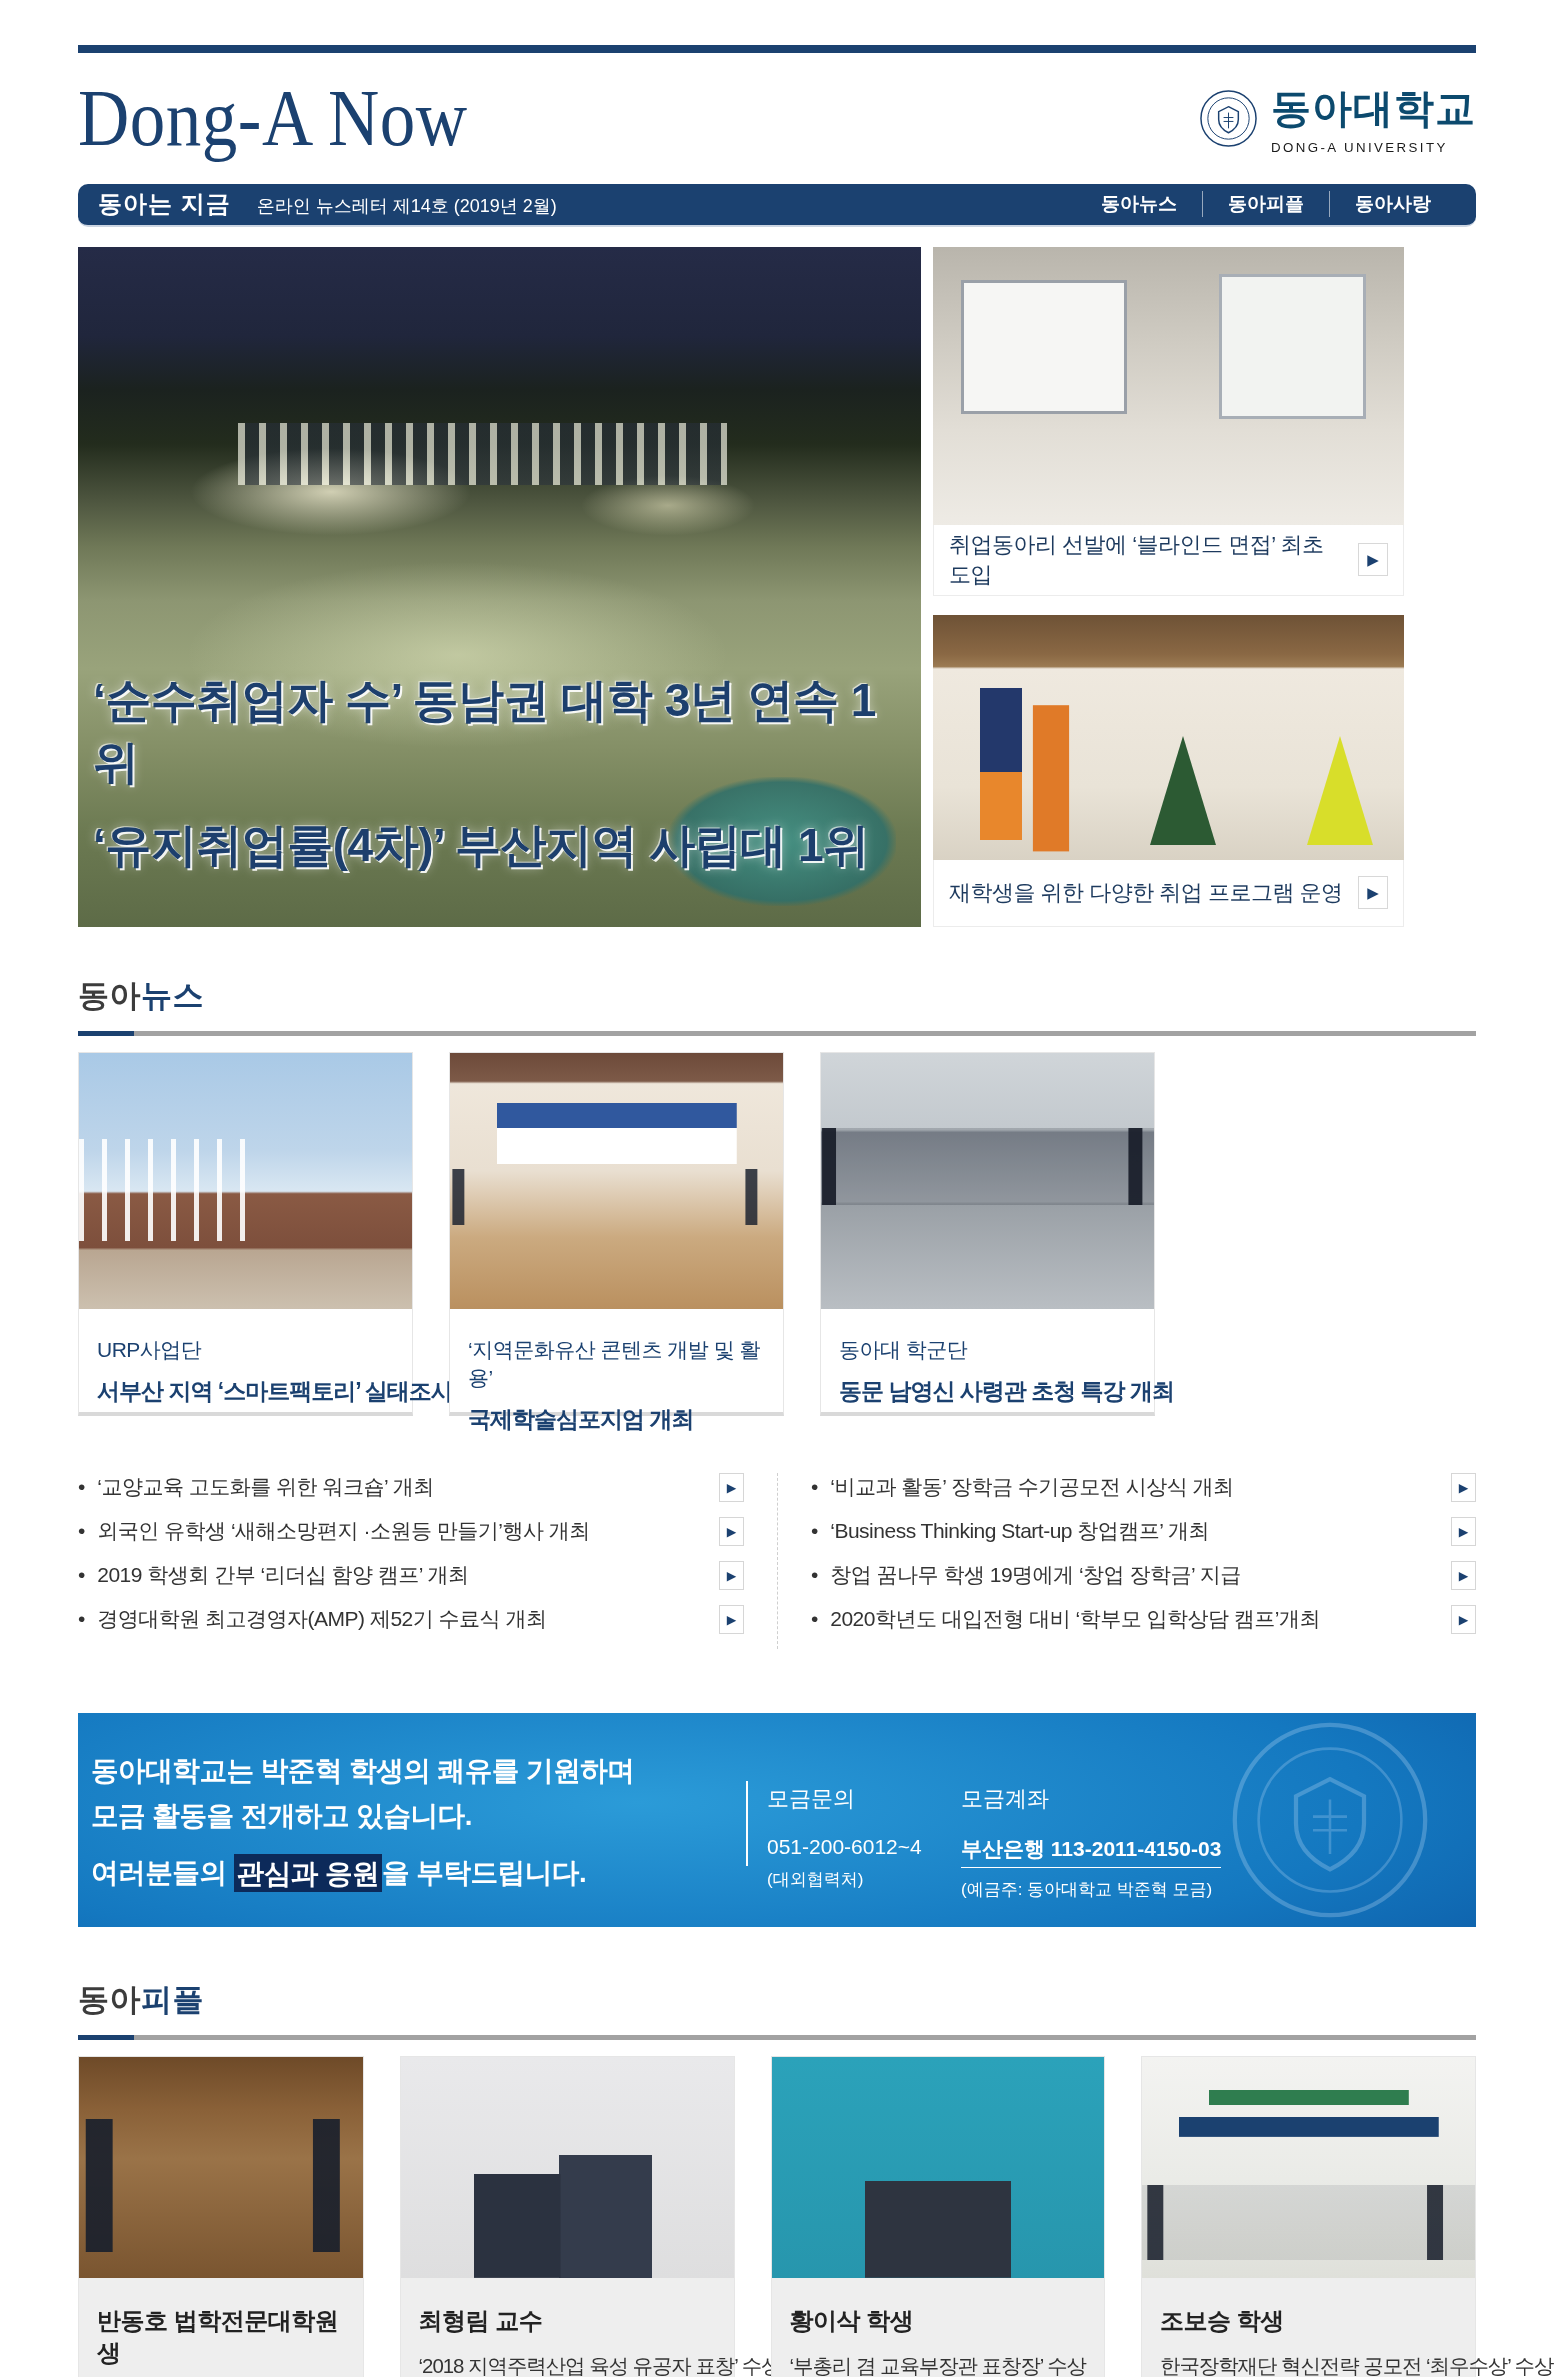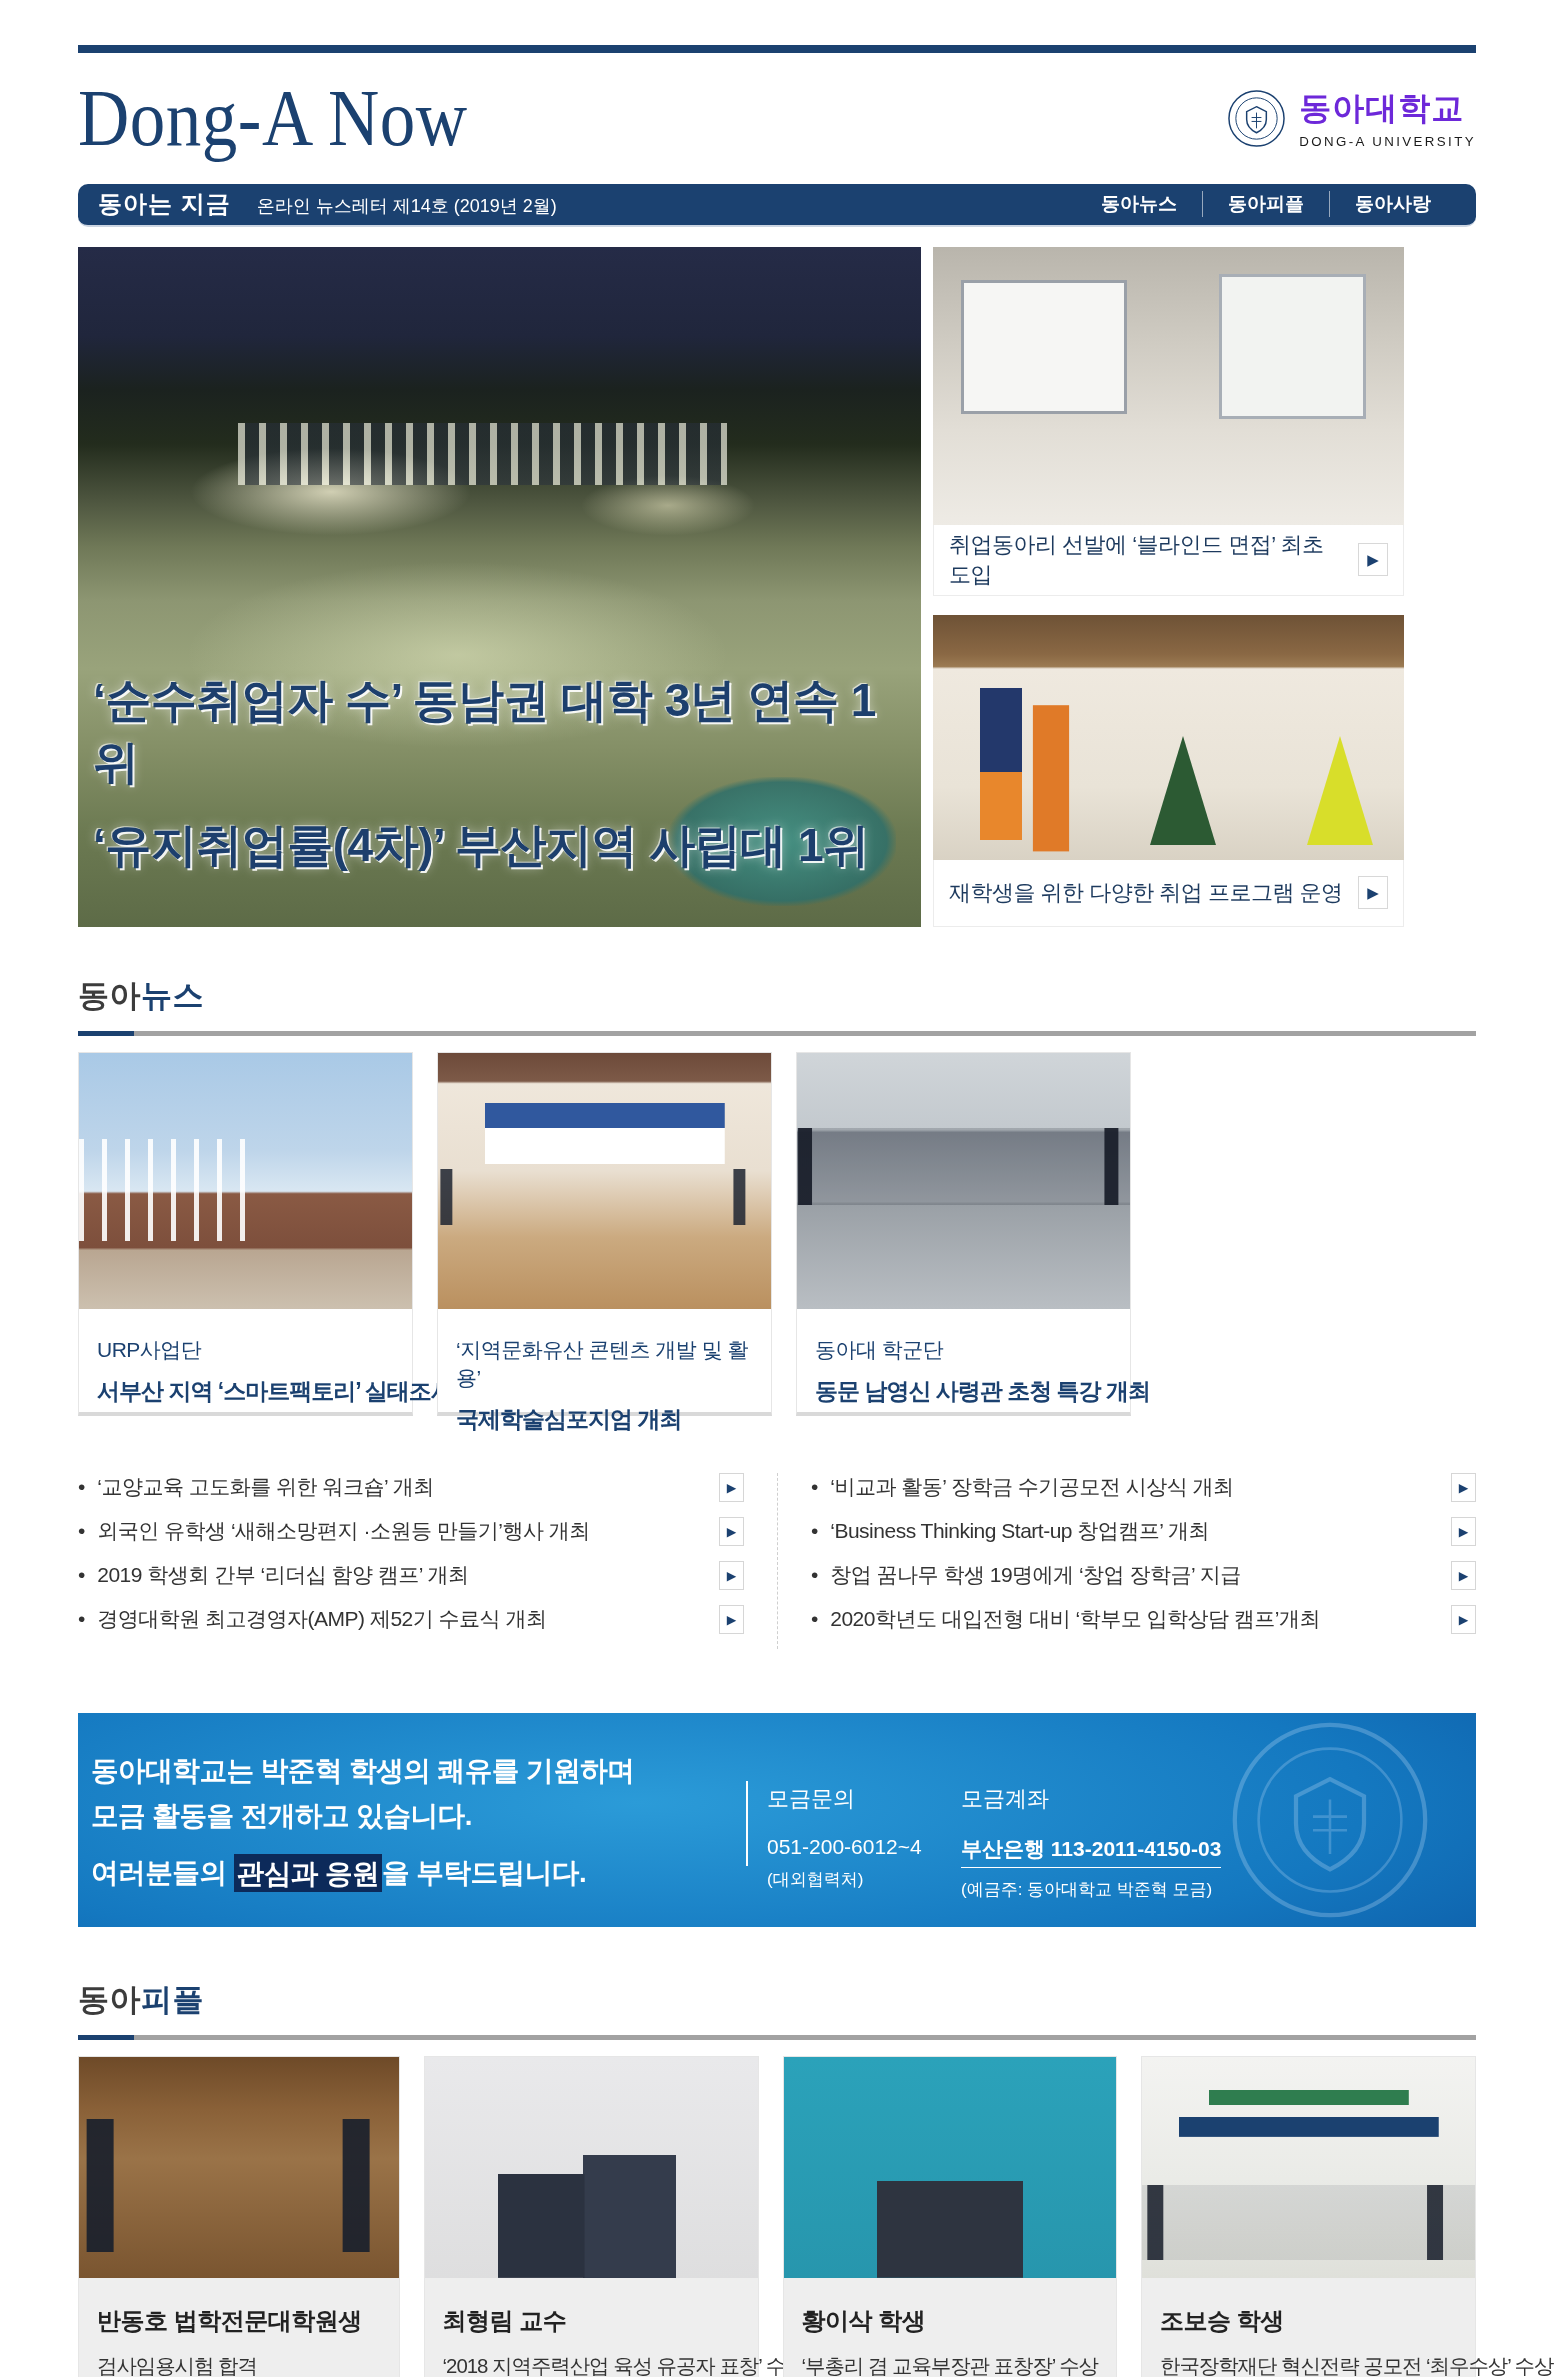--- a/index.html
+++ b/index.html
@@ -14,21 +14,21 @@
   
   .top-line { margin-top: 45px; height: 7.6px; background:#1b4170; }
   .header-row { height: 131px; display:flex; justify-content:space-between; align-items:center; }
   .brand-logo {
     font-family:"Liberation Serif","DejaVu Serif",serif;
     font-size:71px; color:#1b4170; letter-spacing:0.5px;
     transform: scaleY(1.12); transform-origin:left center; font-weight:500;
   }
   .univ-logo { display:flex; align-items:center; gap:13.3px; }
   .seal { display:block; }
-  .univ-logo-text .kr { font-size:32px; font-weight:bold; color:#6d28d9; letter-spacing:1px; }
+  .univ-logo-text .kr { font-size:40px; font-weight:bold; color:#0c4a6e; letter-spacing:1px;text-align:right; }
   .univ-logo-text .en { font-size:13.3px; color:#1a1a1a; letter-spacing:2.4px; margin-top:3.8px; }
 
   
   .nav {
     height: 43px; background:#1b4170; border-bottom:2.4px solid #ccd5e2;
     display:flex; justify-content:space-between; align-items:center; padding:8px 20px;
     color:#fff;
     border-radius:10px;
   }
   .nav-left { display:flex; align-items:baseline; gap:26px; }
@@ -88,21 +88,21 @@
   
   .section-head { margin-top:48px; }
   .section-head.people { margin-top:52px; }
   .section-title { font-size:31px; font-weight:bold; letter-spacing:0.5px; }
   .t-dark { color:#3c3c3c; }
   .t-navy { color:#1b4170; }
   .rule { margin-top:14.3px; height:4.8px; background:#a2a2a2; position:relative; }
   .rule::before { content:""; position:absolute; left:0; top:0; width:56px; height:4.8px; background:#1b4170; }
 
   
-  .cards-row { margin-top:16px; display:flex; gap:24px; }
+  .cards-row { margin-top:16px; display:flex; gap:36px; }
   .card { width:335px; border:1px solid #e6e6e6; border-bottom:4.8px solid #d9d9d9; background:#fff; cursor:pointer; }
   .card-photo { height:256px; }
   .card-caption { height:103px; padding:27px 18px 0 18px; background:#fff; }
   .card-caption .l1 { font-size:21px; color:#1b4170; letter-spacing:-0.5px; }
   .card-caption .l2 { font-size:23px; font-weight:bold; color:#1b4170; letter-spacing:-1px; margin-top:12.4px; white-space:nowrap; }
 
   .ph-news1 { background:
       repeating-linear-gradient(90deg, rgba(255,255,255,.9) 0 4.8px, rgba(255,255,255,0) 4.8px 23px) 0 56%/55% 40% no-repeat,
       linear-gradient(180deg,#a9c9e6 0%,#bed5ea 38%,#d9e7f2 54%,#8a5a44 55%,#7d4f3c 76%,#b9a691 77%,#ccc0af 100%); }
   .ph-news2 { background:

